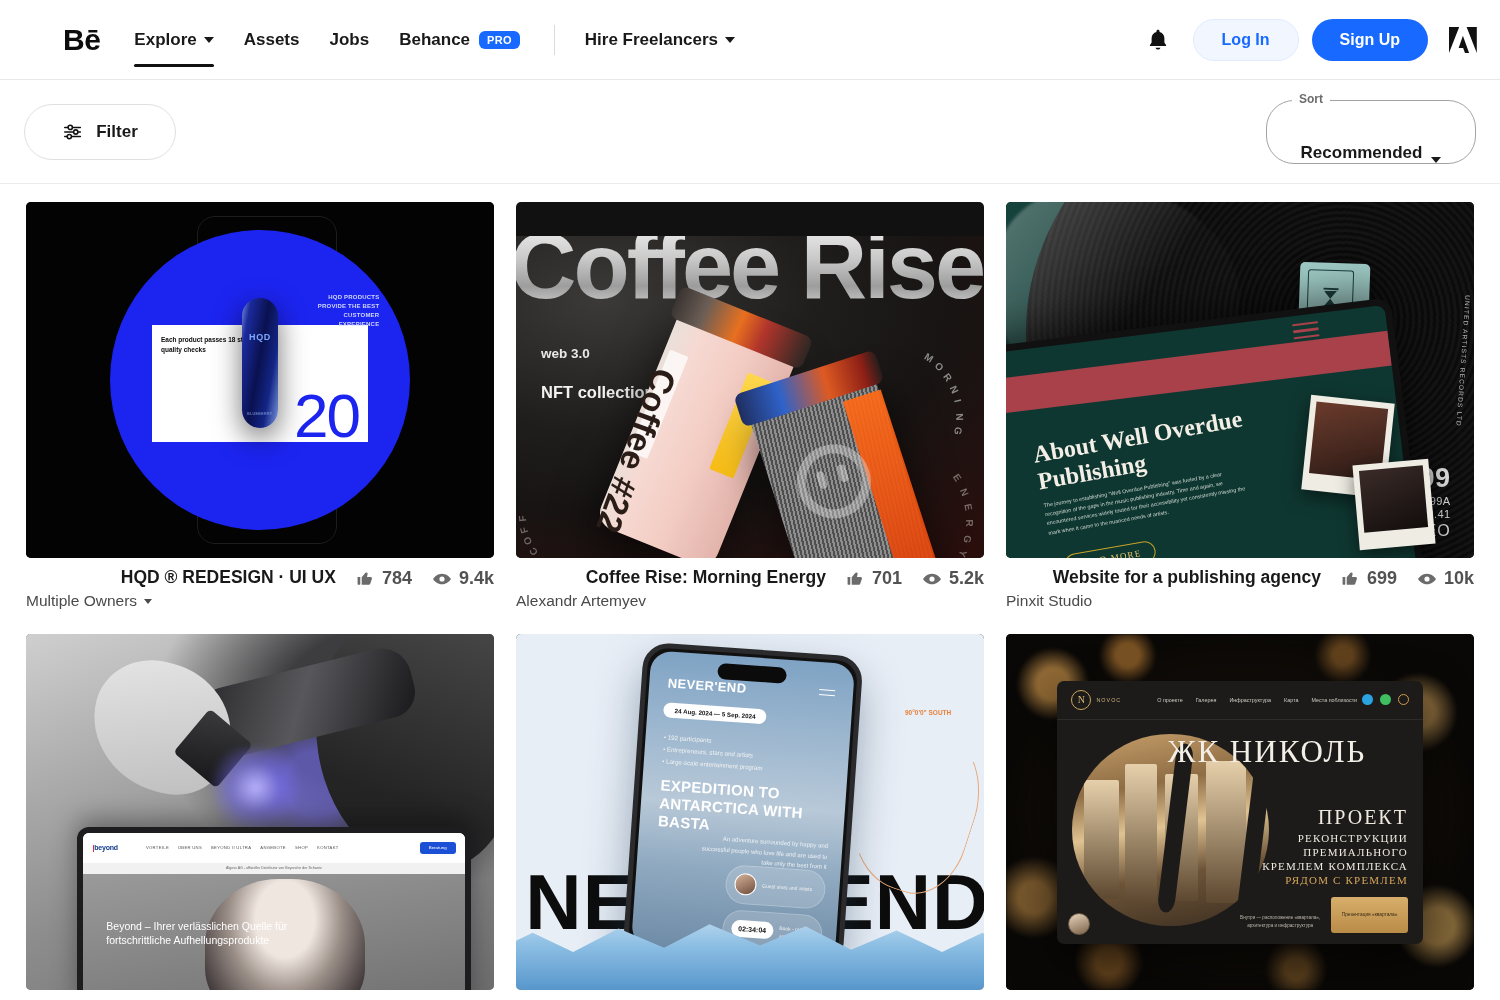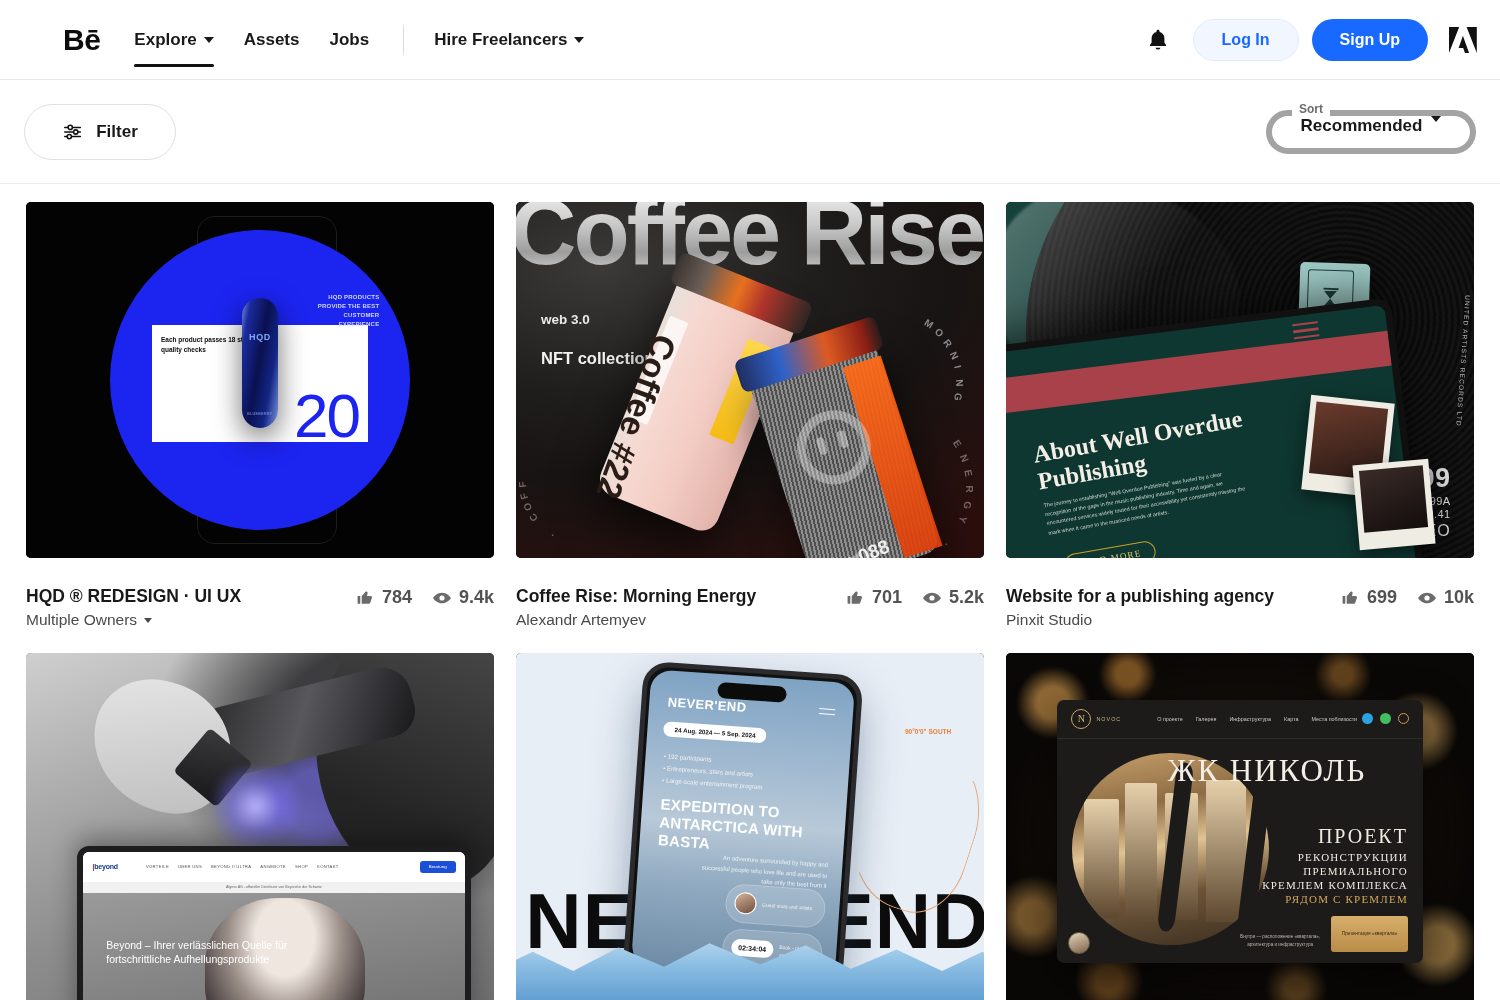--- a/index.html
+++ b/index.html
@@ -83,22 +83,22 @@
   .tag-pill .tag-text {
     font-size: 17px; font-weight: 600; color: #191919; margin-left: 11px; white-space: nowrap;
   }
   .clear-x {
     margin-left: auto; width: 34px; height: 34px; display: flex;
     align-items: center; justify-content: center; cursor: pointer;
   }
 
   .sort-wrap { margin-left: auto; position: relative; }
   .sort-fieldset {
-    border: 6px solid #a3a3a3; border-radius: 28px; height: 44px; width: 210px;
-    display: flex; align-items: flex-start; justify-content: center;
+    border: 1px solid #a3a3a3; border-radius: 28px; height: 64px; width: 210px;
+    display: flex; align-items: flex-end; justify-content: center;
     cursor: pointer; background: #fff;
   }
   .sort-legend {
     position: absolute; top: -8px; left: 26px; background: #fff;
     padding: 0 7px; font-size: 12px; font-weight: 600; color: #6c6c6c;
   }
   .sort-value { font-size: 17px; font-weight: 700; color: #191919; }
   .sort-caret {
     display: inline-block; margin-left: 9px; width: 0; height: 0;
     border-left: 5px solid transparent; border-right: 5px solid transparent;
@@ -108,21 +108,21 @@
   
   .grid {
     padding: 18px 26px 0; display: grid;
     grid-template-columns: repeat(3, 468px); gap: 24px 22px;
   }
   .card { width: 468px; }
   .thumb {
     width: 468px; height: 356px; border-radius: 5px; overflow: hidden;
     position: relative; background: #111; cursor: pointer;
   }
-  .meta { padding-top: 28px; display: flex; align-items: flex-start; }
+  .meta { padding-top: 9px; display: flex; align-items: flex-start; text-align: right; }
   .meta-left { min-width: 0; flex: 1; }
   .card-title {
     font-size: 17.5px; font-weight: 700; color: #191919; line-height: 1.22;
     white-space: nowrap; overflow: hidden; text-overflow: ellipsis; cursor: pointer;
   }
   .card-owner {
     font-size: 15.5px; color: #4a4a4a; margin-top: 4px; display: flex;
     align-items: center; cursor: pointer;
   }
   .owner-caret {
@@ -174,20 +174,21 @@
   }
   .a1 .pod::after {
     content: "BLUEBERRY"; position: absolute; left: 0; right: 0; bottom: 9%;
     text-align: center; font-size: 3.6px; color: #8fb0ee; letter-spacing: 0.4px;
   }
 
   
   .a2 {
     width: 100%; height: 100%; position: relative; overflow: hidden;
     background: radial-gradient(120% 95% at 18% 18%, #3c3a38 0%, #201e1d 38%, #171413 62%, #2b0f0d 100%);
+    margin-top: 34px;
   }
   .a2 .bigtitle {
     position: absolute; left: -6px; top: -16px; font-size: 92px; font-weight: 700;
     letter-spacing: -3px; line-height: 1; white-space: nowrap;
     background: linear-gradient(180deg,#f4f4f4 0%,#c9c9c9 42%,#9d9d9d 72%,#d8d8d8 100%);
     -webkit-background-clip: text; background-clip: text; color: transparent;
   }
   .a2 .web30 { position: absolute; left: 25px; top: 110px; font-size: 13.5px; font-weight: 600; color: #e9e9e9; }
   .a2 .nft {
     position: absolute; left: 25px; top: 146px; font-size: 16.5px; font-weight: 600;
@@ -579,20 +580,24 @@
     <div class="navlinks">
       <div class="navitem active">
         <span>Explore</span>
         <span class="caret"></span>
       </div>
       <div class="navitem">
         <span>Assets</span>
       </div>
       <div class="navitem">
         <span>Jobs</span>
+      </div>
+      <div class="navitem">
+        <span>Behance</span>
+        <span class="pro-badge">PRO</span>
       </div>
       <div class="nav-divider"></div>
       <div class="navitem">
         <span>Hire Freelancers</span>
         <span class="caret"></span>
       </div>
     </div>
 
     <div class="nav-right">
       <svg class="bell" viewBox="0 0 24 24">

